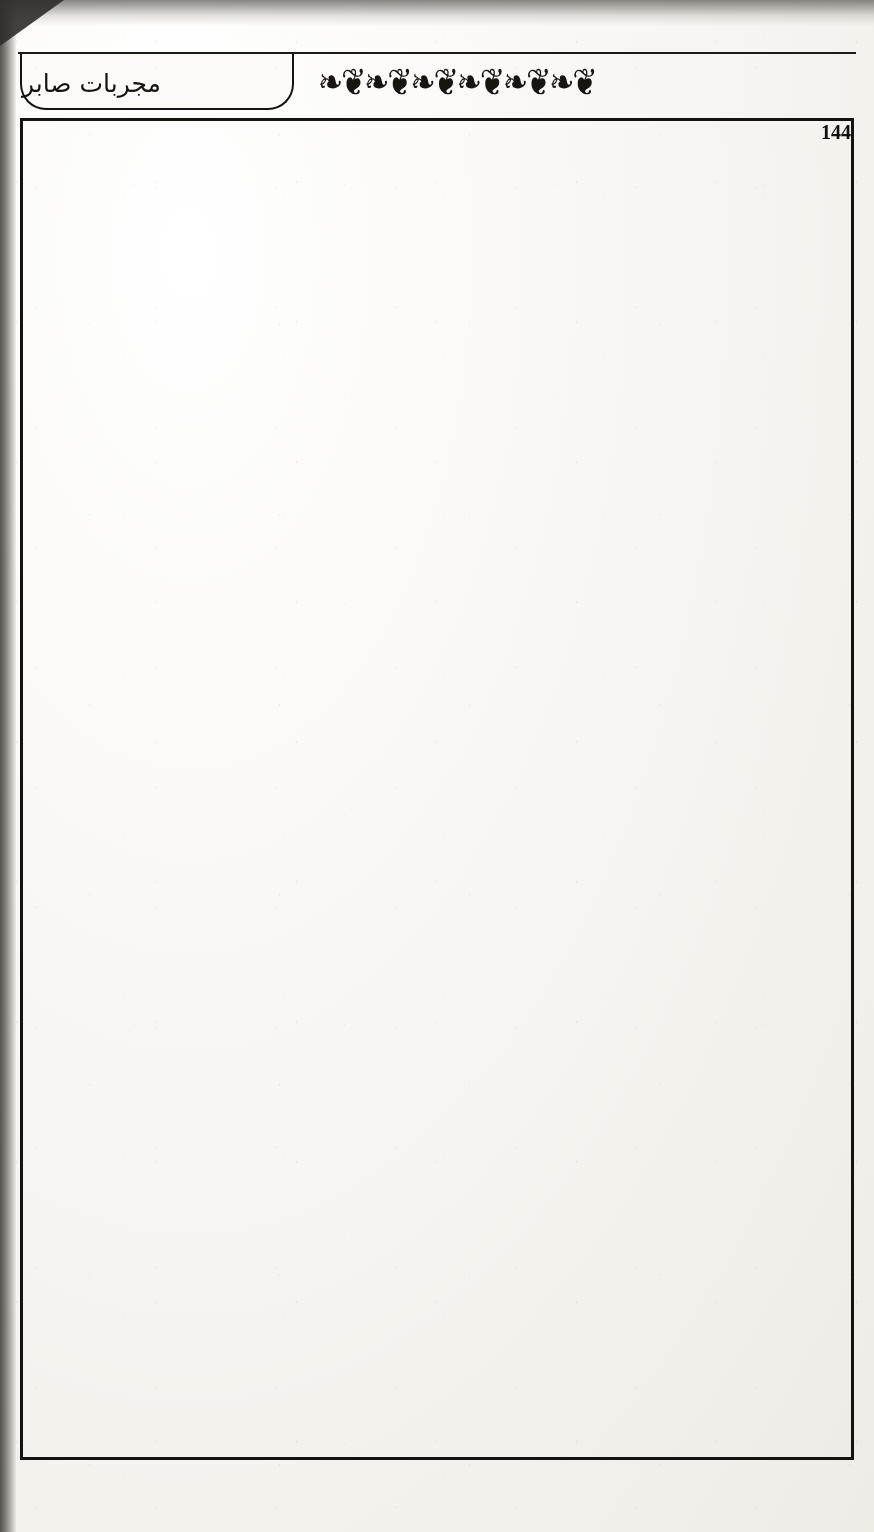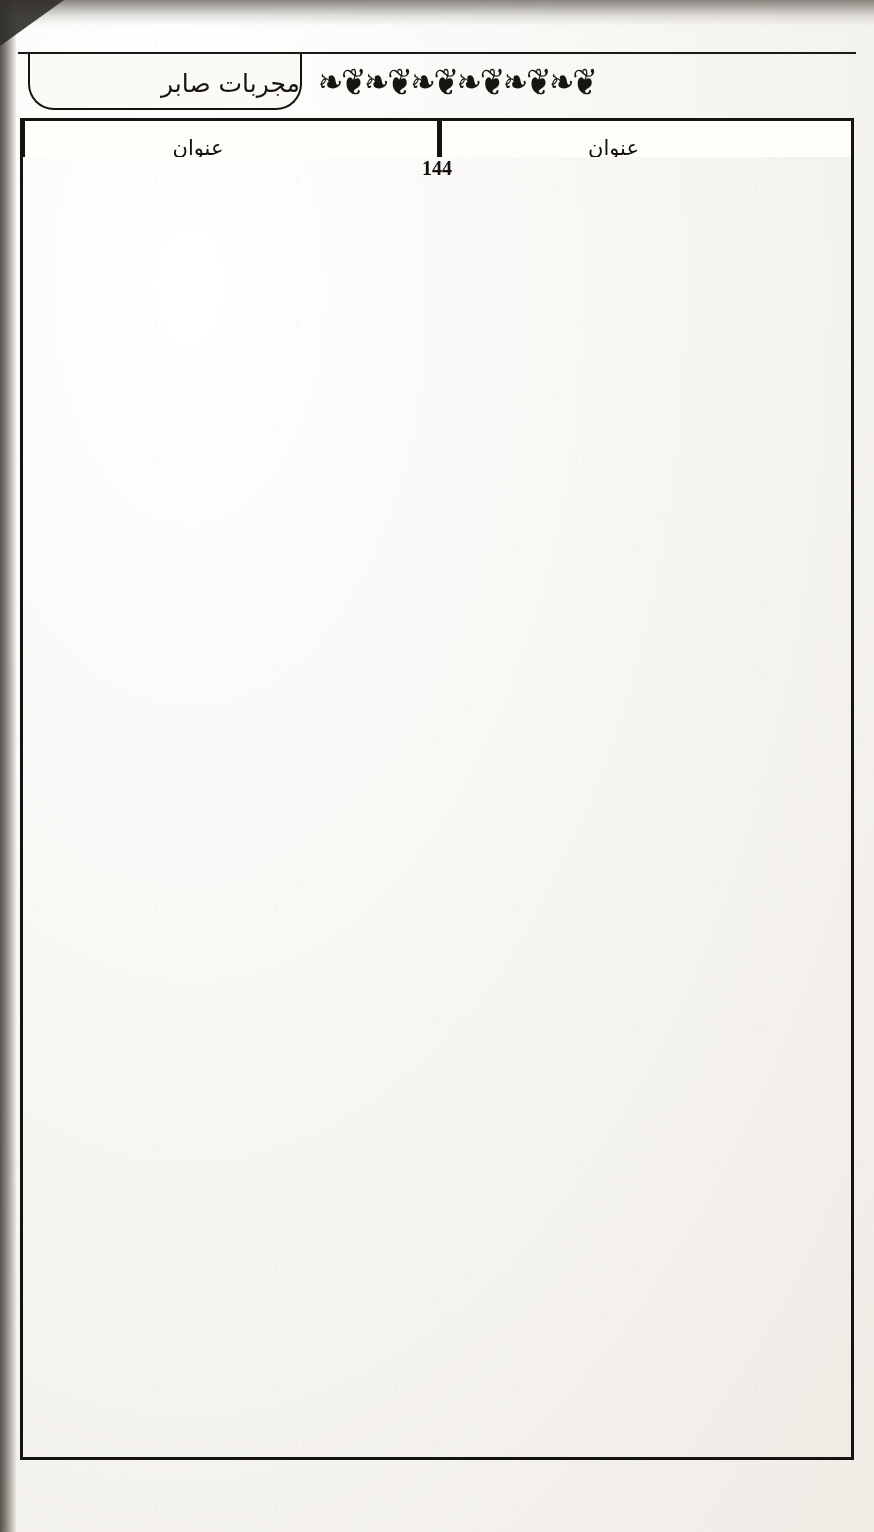--- a/index.html
+++ b/index.html
@@ -88,30 +88,30 @@
     text-align: center;
     font-size: 26px;
     font-weight: bold;
     color: #141210;
     font-family: "Liberation Serif", serif;
   }
 
   .book-title-plate {
     position: absolute;
     top: 2px;
-    left: 10px;
+    left: 2px;
     width: 270px;
     height: 54px;
     border: 2px solid #15130f;
     border-top: none;
     border-radius: 0 0 26px 26px;
     background: #fbfaf7;
     display: flex;
     align-items: center;
-    justify-content: flex-start;
+    justify-content: flex-end;
   }
   .book-title {
     font-size: 25px;
     color: #16130f;
     font-family: "DejaVu Sans", sans-serif;
     transform: translateY(2px);
     white-space: nowrap;
   }
 
   
@@ -156,26 +156,24 @@
     border-left: 2.2px solid #15130f;
     padding: 0 10px;
     text-align: left;
     font-size: 21px;
     color: #120f0c;
     line-height: 1.15;
     white-space: nowrap;
     overflow: hidden;
   }
   table.toc td.page, table.toc th.page {
-    text-align: center;
     font-size: 20px;
     font-weight: bold;
     color: #120f0c;
     font-family: "Liberation Serif", serif;
-    margin-top: 36px;
   }
   table.toc th {
     height: 54px;
     font-weight: normal;
     font-size: 21px;
   }
   table.toc th.page { font-size: 19px; font-family: "DejaVu Sans", sans-serif; font-weight: normal; }
   table.toc tr.row { height: 57px; }
   table.toc tr:last-child td { border-bottom: none; }
 

